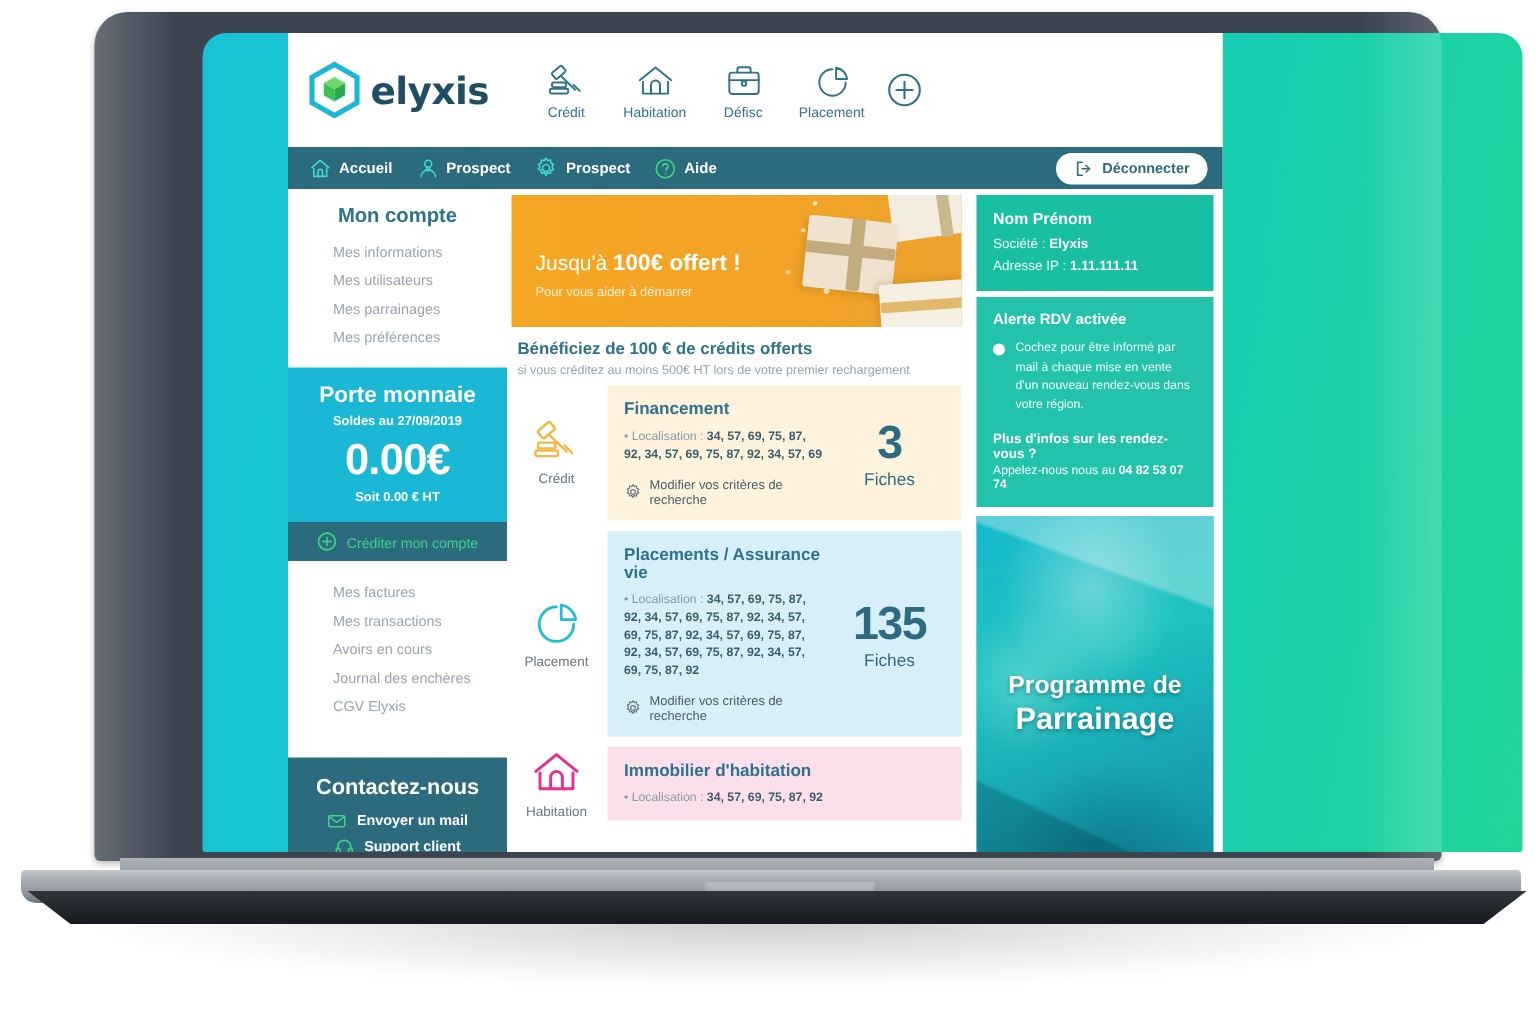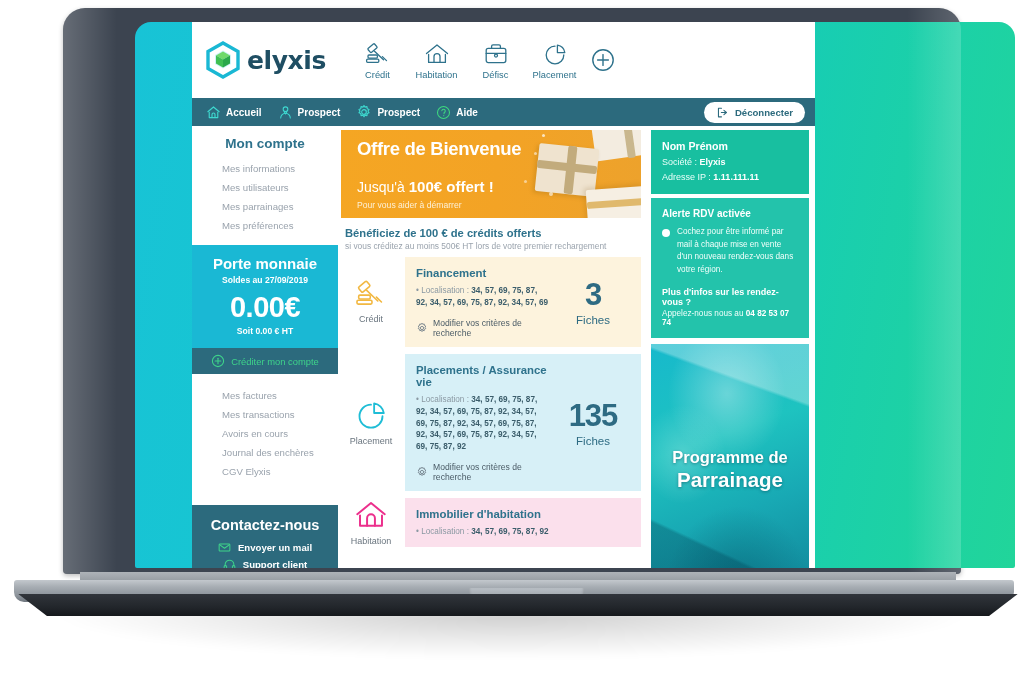--- a/index.html
+++ b/index.html
@@ -410,21 +410,20 @@
                 <span class="lb">Support client</span>
               </div>
 
             </div>
           </div>
 
           <div class="col-mid">
 
             <div class="promo">
               <div class="promo-text">
-                <h2>Offre de Bienvenue</h2>
                 <div class="l2">
                   <span>Jusqu'à </span><b>100€ offert !</b>
                 </div>
                 <div class="l3">Pour vous aider à démarrer</div>
               </div>
               <div>
                 <div class="gift" style="right:-6px;top:-14px;width:54px;height:42px;background:#f3ece0;transform:rotate(-8deg);"></div>
                 <div class="gift" style="right:8px;top:-14px;width:8px;height:42px;background:#c9b78e;transform:rotate(-8deg);"></div>
                 <div class="gift" style="right:44px;top:16px;width:60px;height:48px;background:#efe3cf;transform:rotate(6deg);box-shadow:-2px 2px 4px rgba(120,80,10,.22);"></div>
                 <div class="gift" style="right:66px;top:16px;width:9px;height:48px;background:#c2ab7c;transform:rotate(6deg);"></div>

